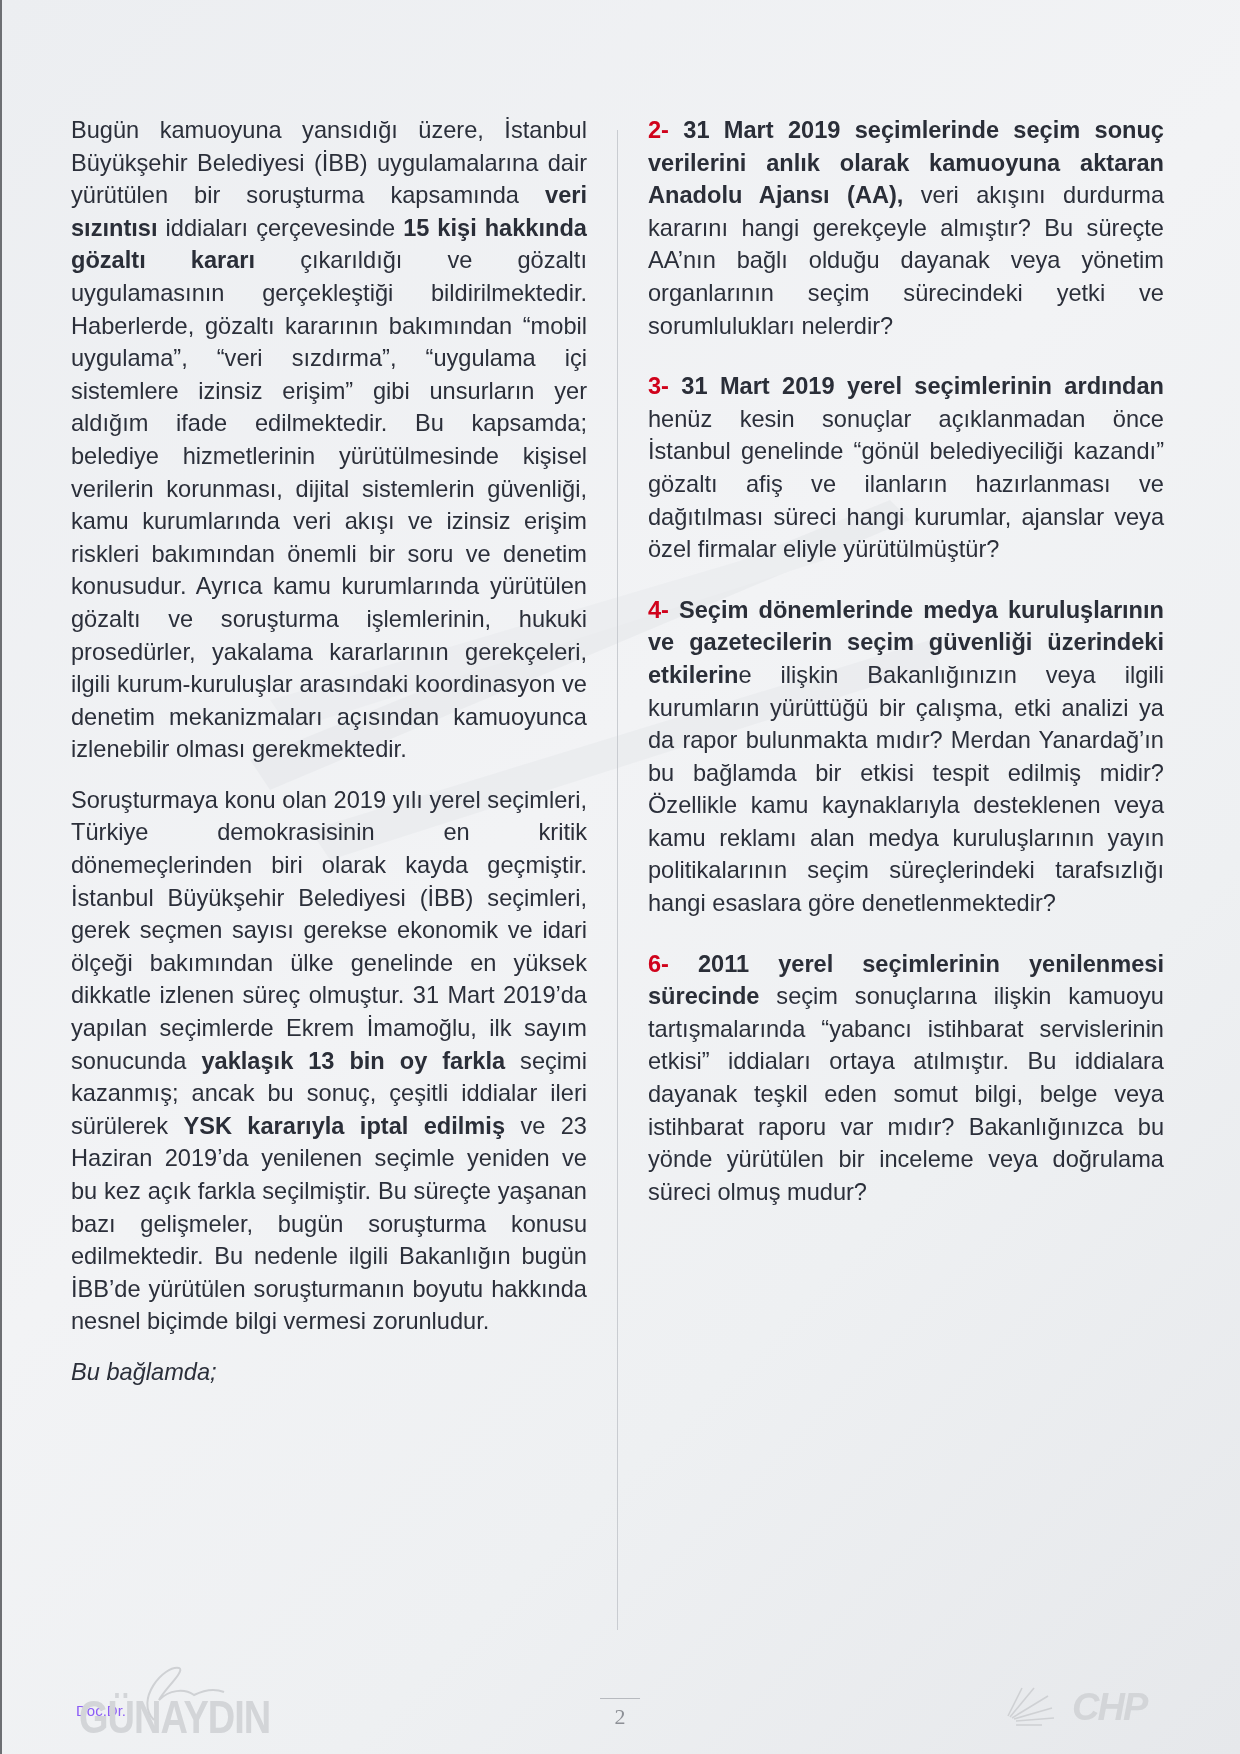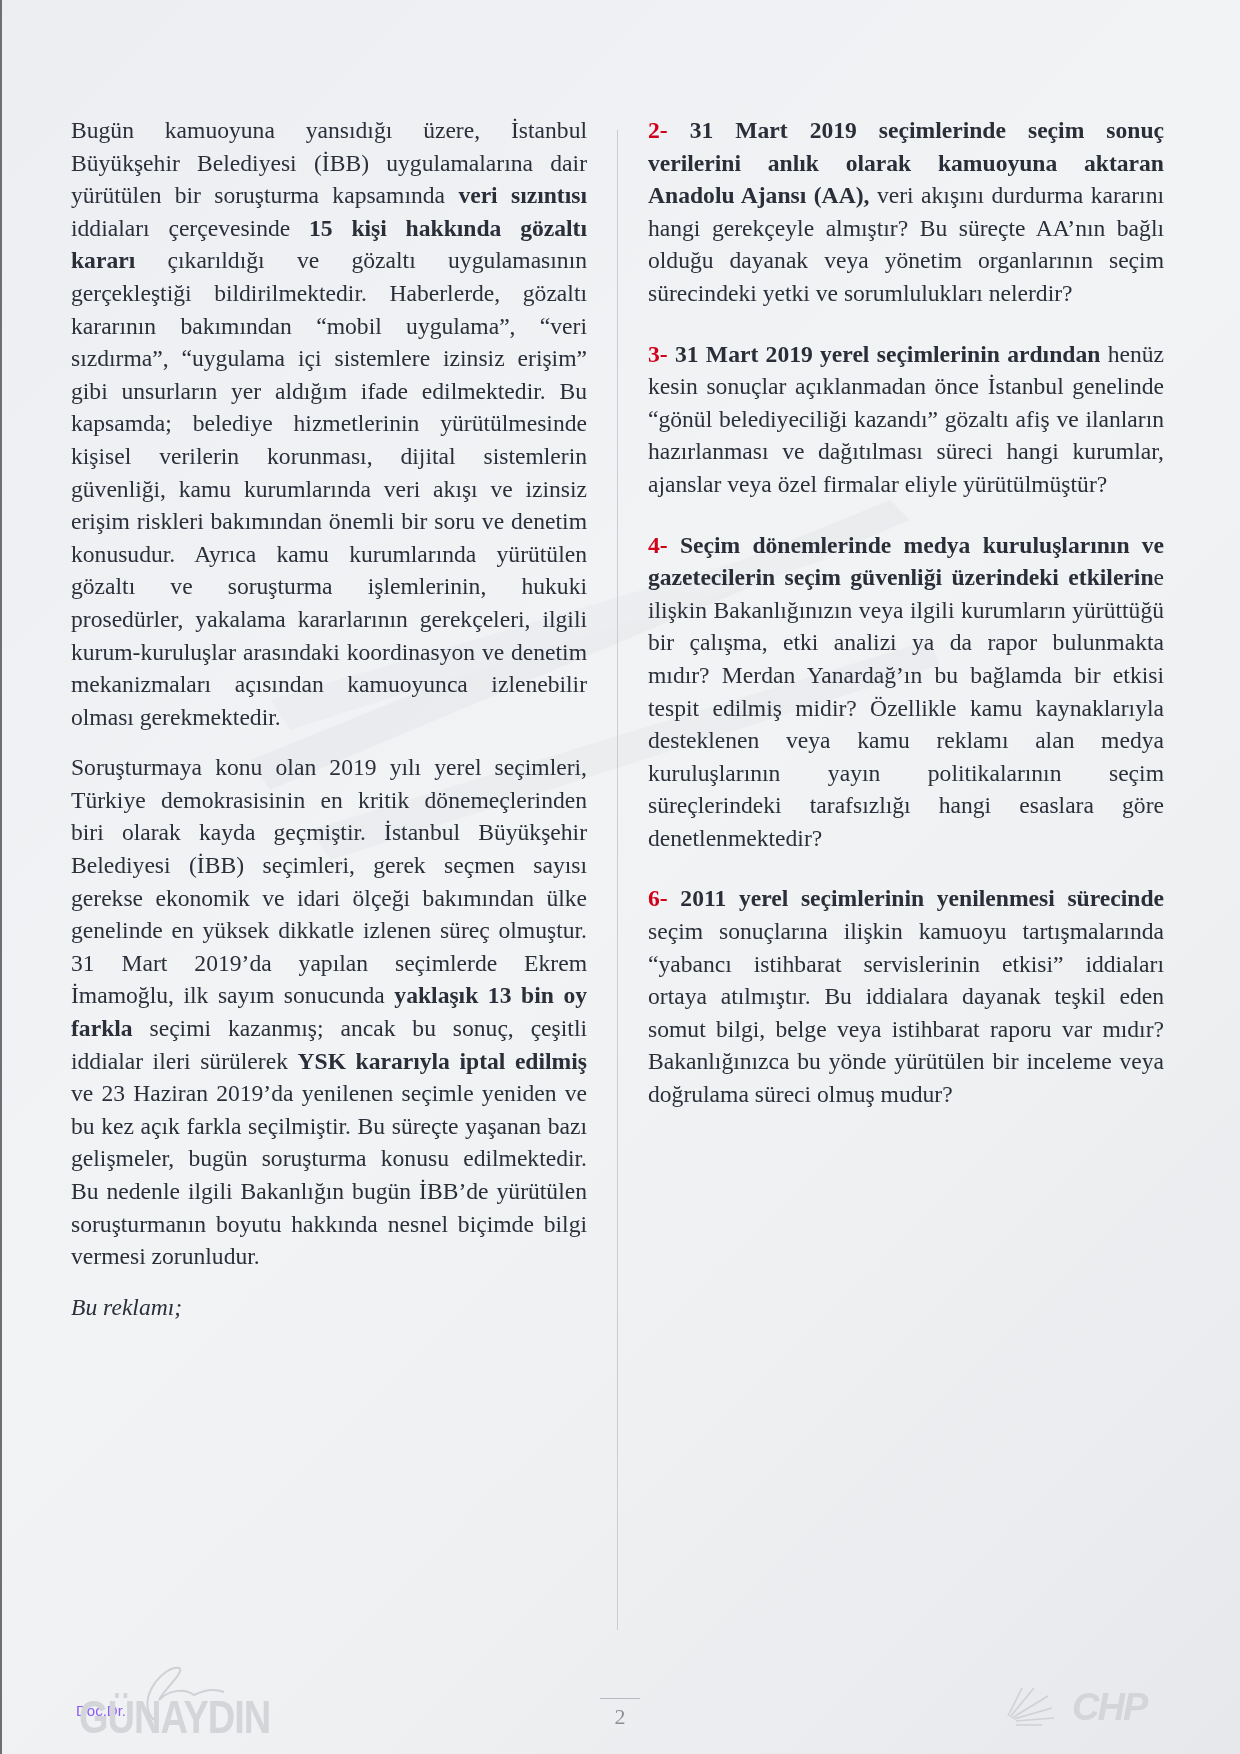--- a/index.html
+++ b/index.html
@@ -15,21 +15,21 @@
       pointer-events: none; opacity: 0.5;
     }
     .column {
       position: absolute; top: 114px; width: 516px;
       font-size: 23.6px; line-height: 32.6px; text-align: justify;
       text-align-last: left; hyphens: none;
     }
     .col-left { left: 71px; }
     .col-right { left: 648px; width: 516px; }
     .divider { position: absolute; left: 617px; top: 130px; width: 1px; height: 1500px; background: #c9ccd1; }
-    p { margin: 0; font-family: Liberation Serif, serif; }
+    p { margin: 0; }
     .para { margin-bottom: 18px; }
     .gap-q { margin-bottom: 28px; }
     b { font-weight: bold; color: #2a2e38; }
     .num { color: #d0021b; font-weight: bold; }
     .italic { font-style: italic; margin-bottom: 28px; }
     .footer-line { position: absolute; left: 600px; top: 1698px; width: 40px; height: 1px; background: #b7babf; }
     .page-num {
       position: absolute; left: 600px; top: 1704px; width: 40px; text-align: center;
       font-family: "Liberation Serif", "DejaVu Serif", serif; font-size: 22px; color: #8d9096;
     }
@@ -55,21 +55,21 @@
   <path d="M0 260 L640 0 L660 20 L20 290 Z" fill="#e4e6e9"></path>
   <path d="M60 330 L680 140 L690 165 L80 360 Z" fill="#e6e8eb"></path>
   <path d="M20 200 L560 40 L575 60 L40 230 Z" fill="#e8eaed"></path>
 </svg>
 
 <div class="column col-left">
   <p class="para"><span>Bugün kamuoyuna yansıdığı üzere, İstanbul Büyükşehir Belediyesi (İBB) uygulamalarına dair yürütülen bir soruşturma kapsamında </span><b>veri sızıntısı</b><span> iddiaları çerçevesinde </span><b>15 kişi hakkında gözaltı kararı</b><span> çıkarıldığı ve gözaltı uygulamasının gerçekleştiği bildirilmektedir. Haberlerde, gözaltı kararının bakımından “mobil uygulama”, “veri sızdırma”, “uygulama içi sistemlere izinsiz erişim” gibi unsurların yer aldığım ifade edilmektedir. Bu kapsamda; belediye hizmetlerinin yürütülmesinde kişisel verilerin korunması, dijital sistemlerin güvenliği, kamu kurumlarında veri akışı ve izinsiz erişim riskleri bakımından önemli bir soru ve denetim konusudur. Ayrıca kamu kurumlarında yürütülen gözaltı ve soruşturma işlemlerinin, hukuki prosedürler, yakalama kararlarının gerekçeleri, ilgili kurum-kuruluşlar arasındaki koordinasyon ve denetim mekanizmaları açısından kamuoyunca izlenebilir olması gerekmektedir.</span></p>
 
   <p class="para"><span>Soruşturmaya konu olan 2019 yılı yerel seçimleri, Türkiye demokrasisinin en kritik dönemeçlerinden biri olarak kayda geçmiştir. İstanbul Büyükşehir Belediyesi (İBB) seçimleri, gerek seçmen sayısı gerekse ekonomik ve idari ölçeği bakımından ülke genelinde en yüksek dikkatle izlenen süreç olmuştur. 31 Mart 2019’da yapılan seçimlerde Ekrem İmamoğlu, ilk sayım sonucunda </span><b>yaklaşık 13 bin oy farkla</b><span> seçimi kazanmış; ancak bu sonuç, çeşitli iddialar ileri sürülerek </span><b>YSK kararıyla iptal edilmiş</b><span> ve 23 Haziran 2019’da yenilenen seçimle yeniden ve bu kez açık farkla seçilmiştir. Bu süreçte yaşanan bazı gelişmeler, bugün soruşturma konusu edilmektedir. Bu nedenle ilgili Bakanlığın bugün İBB’de yürütülen soruşturmanın boyutu hakkında nesnel biçimde bilgi vermesi zorunludur.</span></p>
 
-  <p class="italic">Bu reklamı;</p>
+  <p class="italic">Bu bağlamda;</p>
 
 </div>
 
 <div class="divider"></div>
 
 <div class="column col-right">
 
   <p class="gap-q"><span class="num">2-</span><b>  31 Mart 2019 seçimlerinde seçim sonuç verilerini anlık olarak kamuoyuna aktaran Anadolu Ajansı (AA),</b><span> veri akışını durdurma kararını hangi gerekçeyle almıştır? Bu süreçte AA’nın bağlı olduğu dayanak veya yönetim organlarının seçim sürecindeki yetki ve sorumlulukları nelerdir?</span></p>
 
   <p class="gap-q"><span class="num">3-</span><b> 31 Mart 2019 yerel seçimlerinin ardından</b><span> henüz kesin sonuçlar açıklanmadan önce İstanbul genelinde “gönül belediyeciliği kazandı” gözaltı afiş ve ilanların hazırlanması ve dağıtılması süreci hangi kurumlar, ajanslar veya özel firmalar eliyle yürütülmüştür?</span></p>

